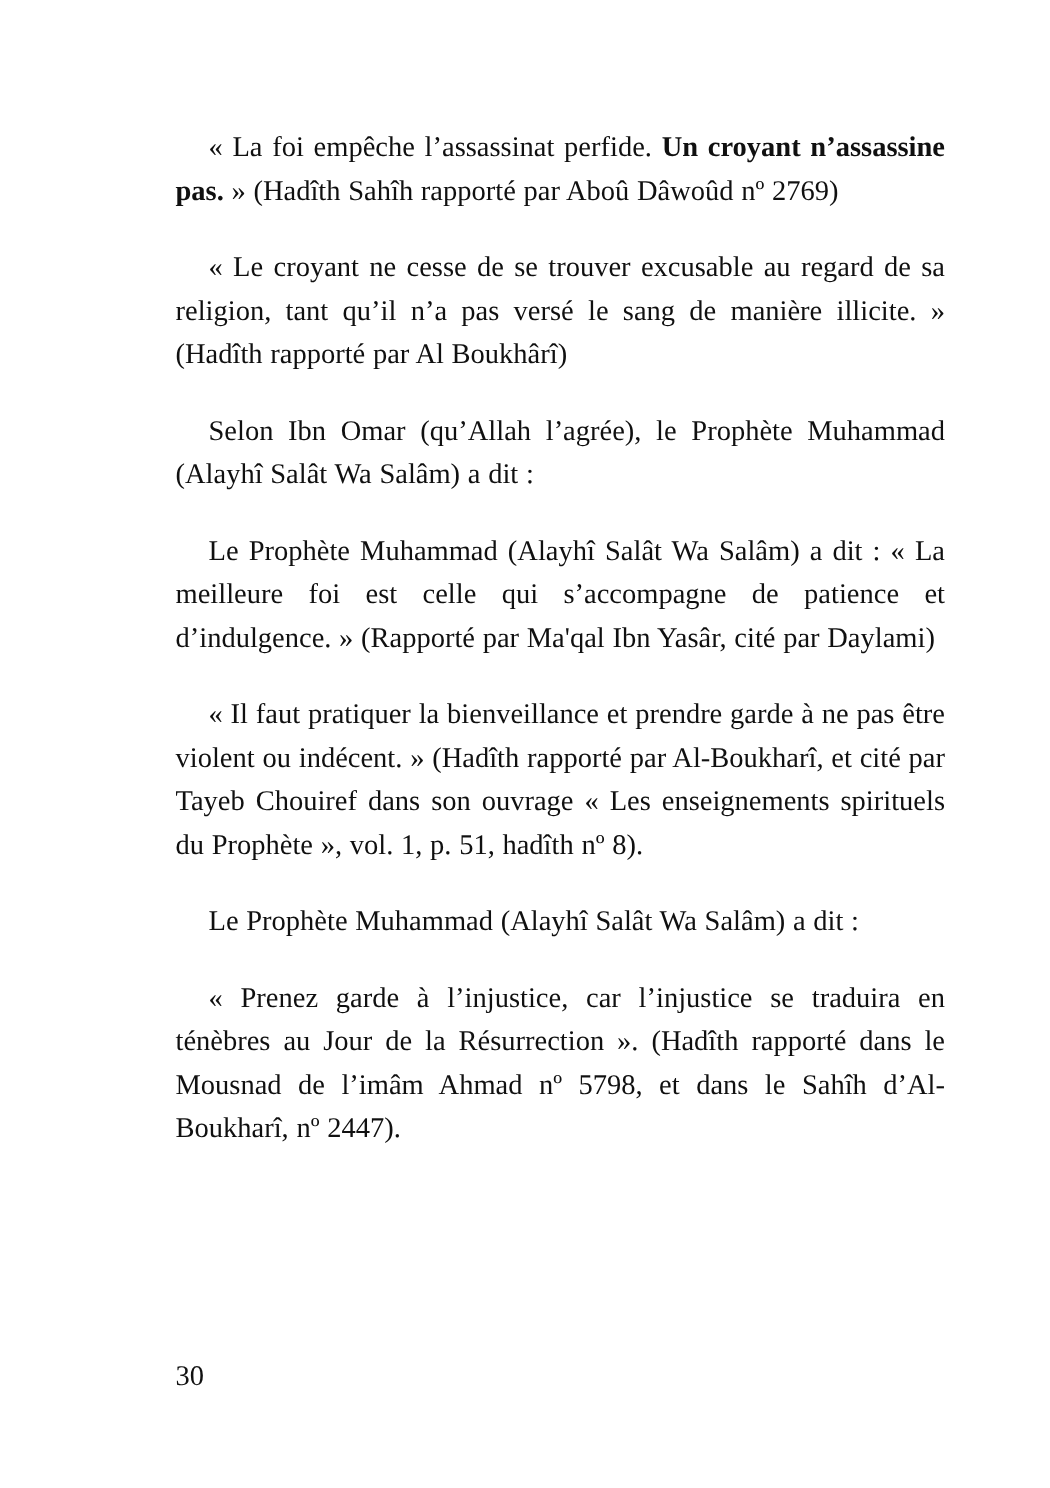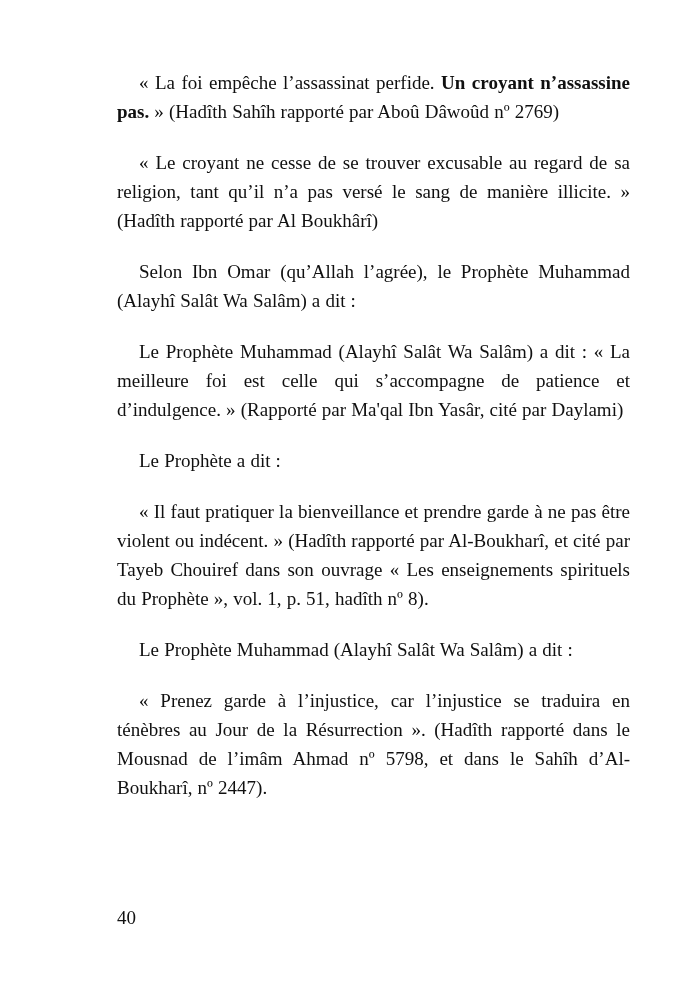--- a/index.html
+++ b/index.html
@@ -11,21 +11,21 @@
     position: relative;
     width: 700px;
     height: 992px;
     background: #ffffff;
     font-family: "Liberation Serif", "DejaVu Serif", serif;
     color: #101010;
     overflow: hidden;
   }
   .content {
     position: absolute;
-    top: 68px;
+    top: 84px;
     left: 117px;
     width: 513px;
     font-size: 19px;
     line-height: 29px;
     text-align: justify;
     hyphens: none;
     -webkit-hyphens: none;
     word-spacing: 0.02em;
   }
   .content p {
@@ -50,25 +50,24 @@
   <div class="content">
 
     <p><span>«&nbsp;La foi empêche l’assassinat perfide. </span><span class="seg-bold">Un croyant n’assassine pas.</span><span>&nbsp;» (Hadîth Sahîh rapporté par Aboû Dâwoûd nº&nbsp;2769)</span></p>
 
     <p><span>«&nbsp;Le croyant ne cesse de se trouver excusable au regard de sa religion, tant qu’il n’a pas versé le sang de manière illicite.&nbsp;» (Hadîth rapporté par Al Boukhârî)</span></p>
 
     <p><span>Selon Ibn Omar (qu’Allah l’agrée), le Prophète Muhammad (Alayhî Salât Wa Salâm) a dit&nbsp;:</span></p>
 
     <p><span>Le Prophète Muhammad (Alayhî Salât Wa Salâm) a dit&nbsp;: «&nbsp;La meilleure foi est celle qui s’accompagne de patience et d’indulgence.&nbsp;» (Rapporté par Ma'qal Ibn Yasâr, cité par Daylami)</span></p>
 
-    <p><span>Le Prophète a dit&nbsp;:</span></p>
 
     <p><span>«&nbsp;Il faut pratiquer la bienveillance et prendre garde à ne pas être violent ou indécent.&nbsp;» (Hadîth rapporté par Al-Boukharî, et cité par Tayeb Chouiref dans son ouvrage «&nbsp;Les enseignements spirituels du Prophète&nbsp;», vol. 1, p. 51, hadîth nº&nbsp;8).</span></p>
 
     <p><span>Le Prophète Muhammad (Alayhî Salât Wa Salâm) a dit&nbsp;:</span></p>
 
     <p><span>«&nbsp;Prenez garde à l’injustice, car l’injustice se traduira en ténèbres au Jour de la Résurrection&nbsp;». (Hadîth rapporté dans le Mousnad de l’imâm Ahmad nº&nbsp;5798, et dans le Sahîh d’Al-Boukharî, nº&nbsp;2447).</span></p>
 
 
   </div>
 
-  <div class="page-number">40</div>
+  <div class="page-number">30</div>
 </div>
 
 </body></html>

